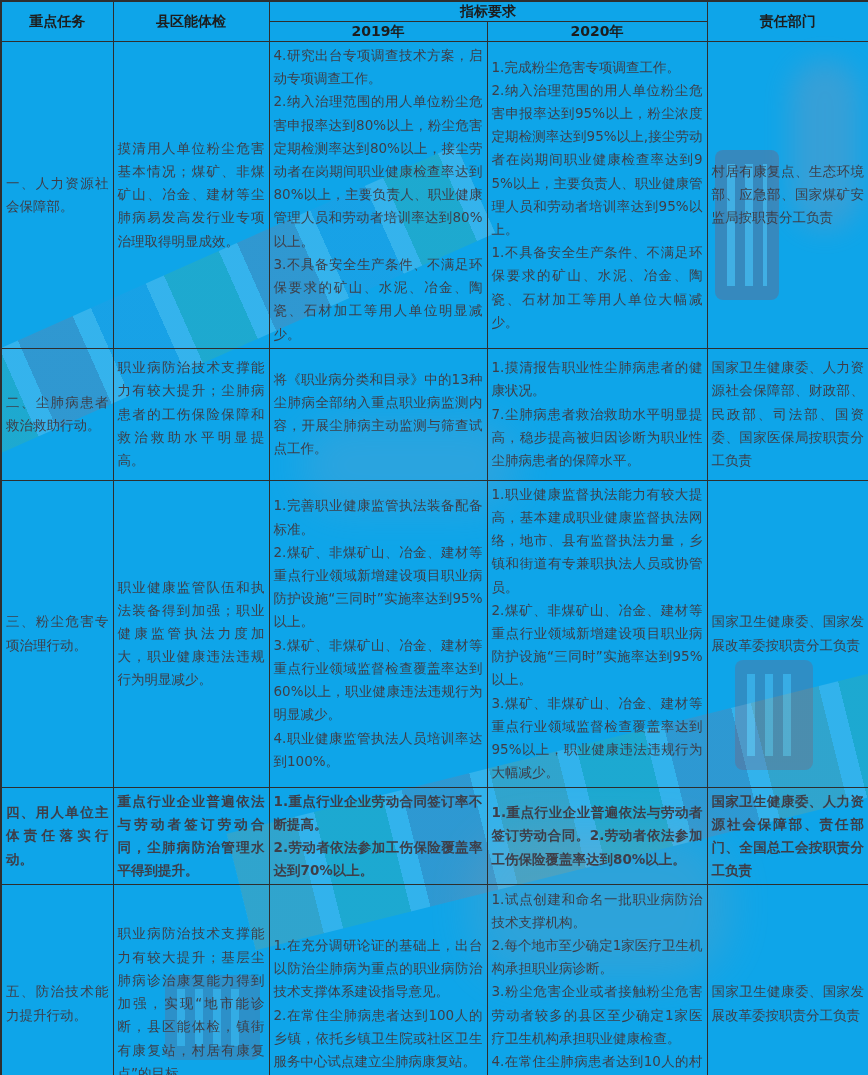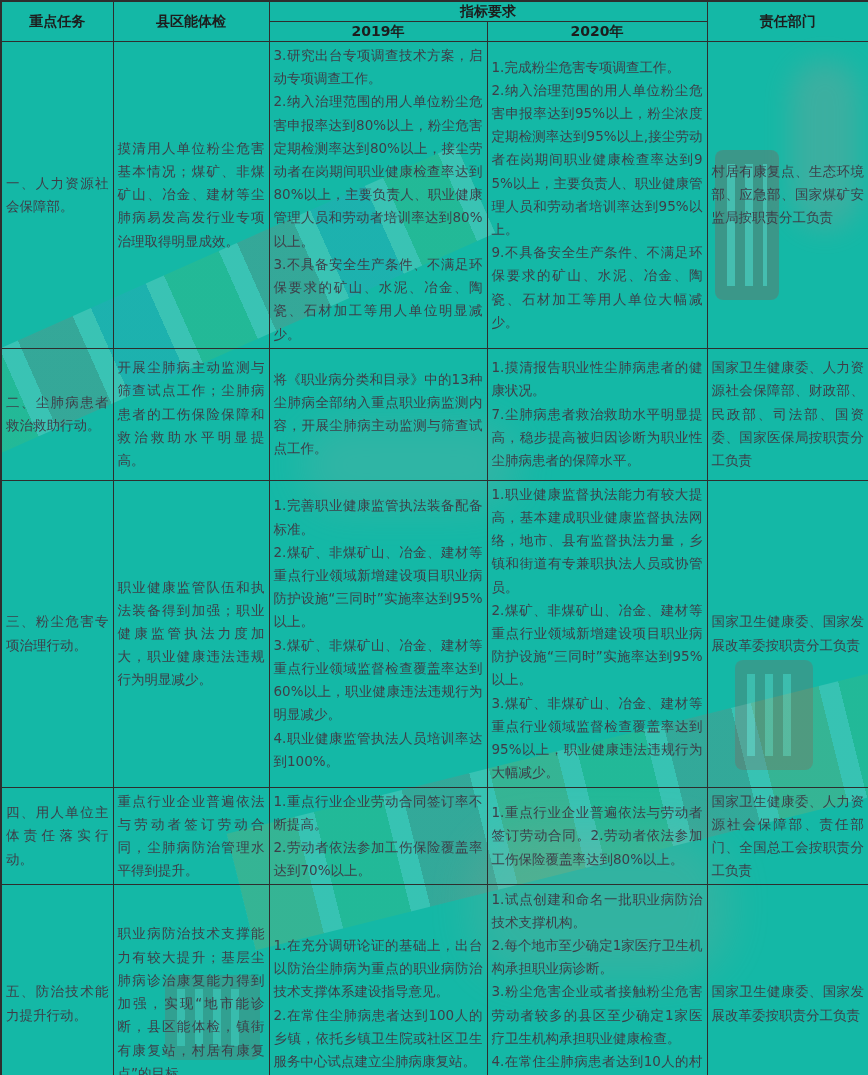--- a/index.html
+++ b/index.html
@@ -1,19 +1,19 @@
 <!DOCTYPE html>
 <html><head>
 <meta charset="utf-8">
 <style>
   html,body { margin:0; padding:0; background:#ffffff; }
   .page {
     position:relative;
     width:868px; height:1075px;
-    background:#14b8a6;
+    background:#0ea5e9;
     overflow:hidden;
     font-family:"DejaVu Sans", sans-serif;
     color:#3e3e48;
   }
   
   .wm { position:absolute; z-index:0; pointer-events:none; }
   .wm-stripe1 {
     left:-60px; top:255px; width:560px; height:96px;
     transform:rotate(-24deg);
     background:repeating-linear-gradient(90deg,
@@ -69,21 +69,21 @@
     font-size:14px; font-weight:bold; color:#1d1d1d;
     text-align:center; padding:0; line-height:1.35;
   }
   .plan { border:2px solid #2e2e2e; }
   .plan td p { margin:0; text-align:justify; }
   td.task, td.goal, td.dept { text-align:justify; }
   tr.hrow { height:20px; }
   tr.r1 { height:290px; }
   tr.r2 { height:132px; }
   tr.r3 { height:283px; }
-  tr.r4 { height:92px; }
+  tr.r4 { height:92px;font-weight:bold; }
   tr.r5 { height:238px; }
 </style>
 </head>
 <body>
 
 <div class="page">
 
   <div class="wm wm-stripe1"></div>
   <div class="wm wm-stripe2"></div>
   <div class="wm wm-seal1"></div>
@@ -111,34 +111,34 @@
       <tr class="hrow">
         <th>2019年</th>
         <th>2020年</th>
       </tr>
     </thead>
     <tbody>
       <tr class="r1">
         <td class="task">一、人力资源社会保障部。</td>
         <td class="goal">摸清用人单位粉尘危害基本情况；煤矿、非煤矿山、冶金、建材等尘肺病易发高发行业专项治理取得明显成效。</td>
         <td class="ind">
-            <p>3.研究出台专项调查技术方案，启动专项调查工作。</p>
+            <p>4.研究出台专项调查技术方案，启动专项调查工作。</p>
             <p>2.纳入治理范围的用人单位粉尘危害申报率达到80%以上，粉尘危害定期检测率达到80%以上，接尘劳动者在岗期间职业健康检查率达到80%以上，主要负责人、职业健康管理人员和劳动者培训率达到80%以上。</p>
             <p>3.不具备安全生产条件、不满足环保要求的矿山、水泥、冶金、陶瓷、石材加工等用人单位明显减少。</p>
           </td>
         <td class="ind">
             <p>1.完成粉尘危害专项调查工作。</p>
             <p>2.纳入治理范围的用人单位粉尘危害申报率达到95%以上，粉尘浓度定期检测率达到95%以上,接尘劳动者在岗期间职业健康检查率达到95%以上，主要负责人、职业健康管理人员和劳动者培训率达到95%以上。</p>
-            <p>9.不具备安全生产条件、不满足环保要求的矿山、水泥、冶金、陶瓷、石材加工等用人单位大幅减少。</p>
+            <p>1.不具备安全生产条件、不满足环保要求的矿山、水泥、冶金、陶瓷、石材加工等用人单位大幅减少。</p>
           </td>
         <td class="dept">村居有康复点、生态环境部、应急部、国家煤矿安监局按职责分工负责</td>
       </tr>
       <tr class="r2">
         <td class="task">二、尘肺病患者救治救助行动。</td>
-        <td class="goal">开展尘肺病主动监测与筛查试点工作；尘肺病患者的工伤保险保障和救治救助水平明显提高。</td>
+        <td class="goal">职业病防治技术支撑能力有较大提升；尘肺病患者的工伤保险保障和救治救助水平明显提高。</td>
         <td class="ind">
             <p>将《职业病分类和目录》中的13种尘肺病全部纳入重点职业病监测内容，开展尘肺病主动监测与筛查试点工作。</p>
           </td>
         <td class="ind">
             <p>1.摸清报告职业性尘肺病患者的健康状况。</p>
             <p>7.尘肺病患者救治救助水平明显提高，稳步提高被归因诊断为职业性尘肺病患者的保障水平。</p>
           </td>
         <td class="dept">国家卫生健康委、人力资源社会保障部、财政部、民政部、司法部、国资委、国家医保局按职责分工负责</td>
       </tr>
       <tr class="r3">

